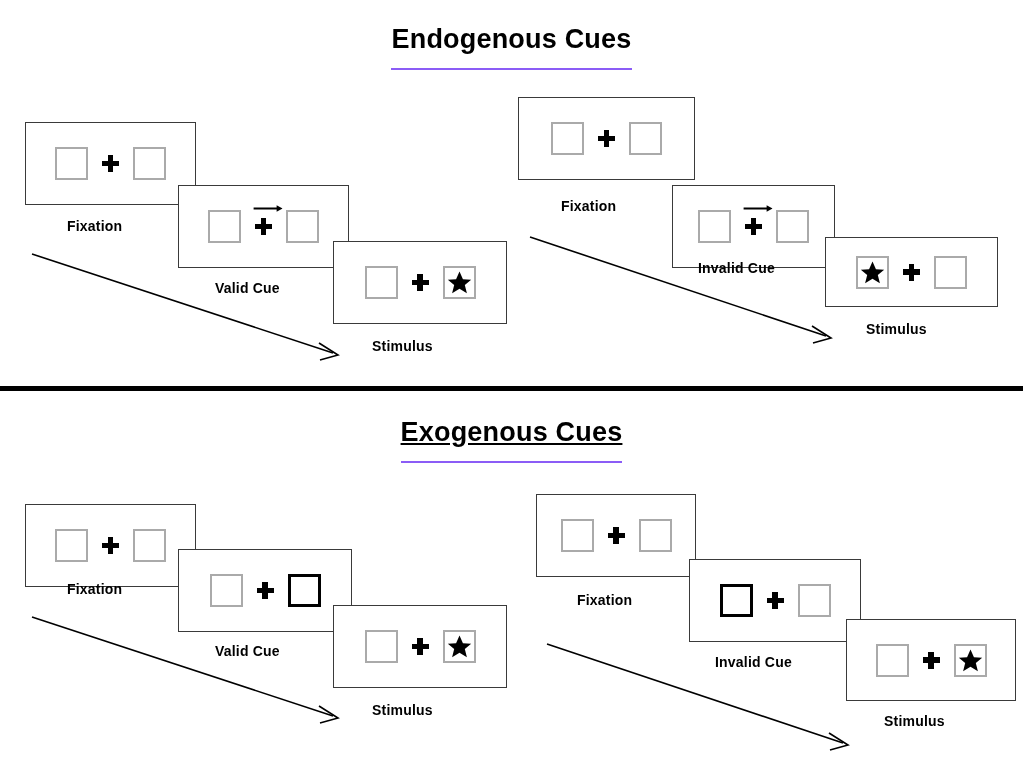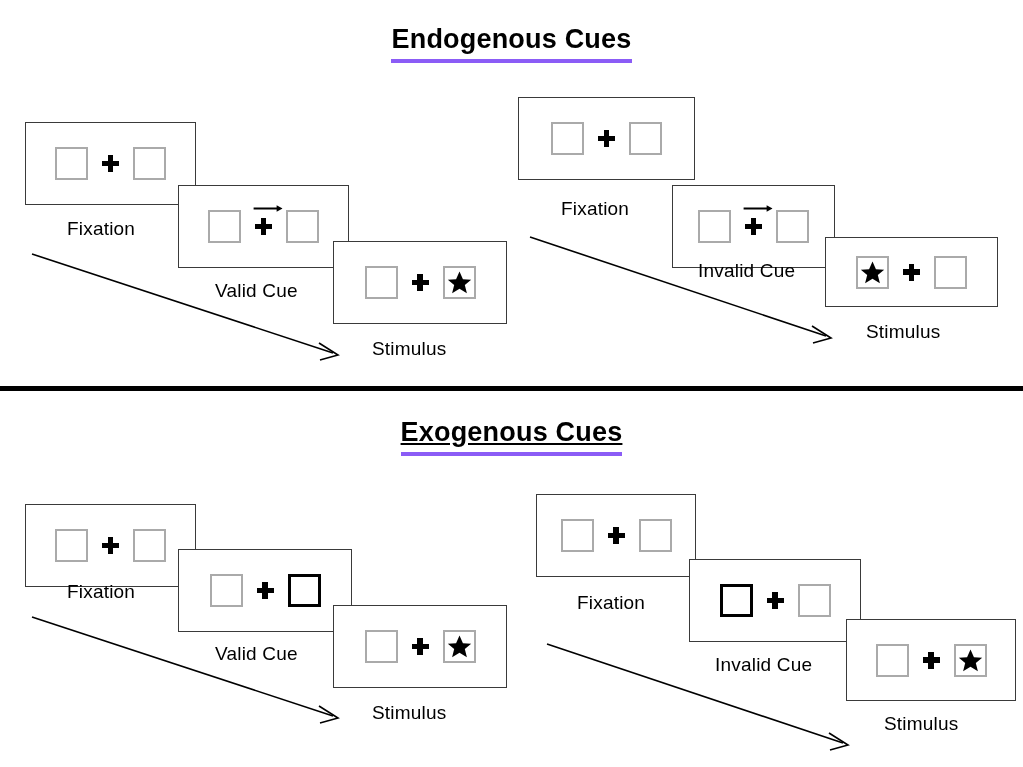--- a/index.html
+++ b/index.html
@@ -19,22 +19,22 @@
   
   .section-title {
     position: absolute;
     width: 100%;
     text-align: center;
     font-size: 27px;
     font-weight: bold;
     letter-spacing: 0.2px;
   }
   .section-title span {
-    border-bottom: 4px solid #8b5cf6;
-    padding-bottom: 5px;
+    border-bottom: 2px solid #8b5cf6;
+    padding-bottom: 14px;
   }
   #title-endogenous { top: 24px; left: 0; }
   #title-exogenous  { top: 417px; left: 0; text-decoration: underline; }
 
   
   #divider {
     position: absolute;
     left: 0;
     top: 386px;
     width: 1023px;
@@ -113,22 +113,22 @@
     top: -15px;
     transform: translateX(-38%);
     width: 30px;
     height: 11px;
     pointer-events: none;
   }
 
   
   .caption {
     position: absolute;
-    font-size: 19px;
-    font-weight: normal;
+    font-size: 14px;
+    font-weight: bold;
     white-space: nowrap;
     letter-spacing: 0.2px;
   }
 
   
   .timeline {
     position: absolute;
     pointer-events: none;
   }
 </style>

